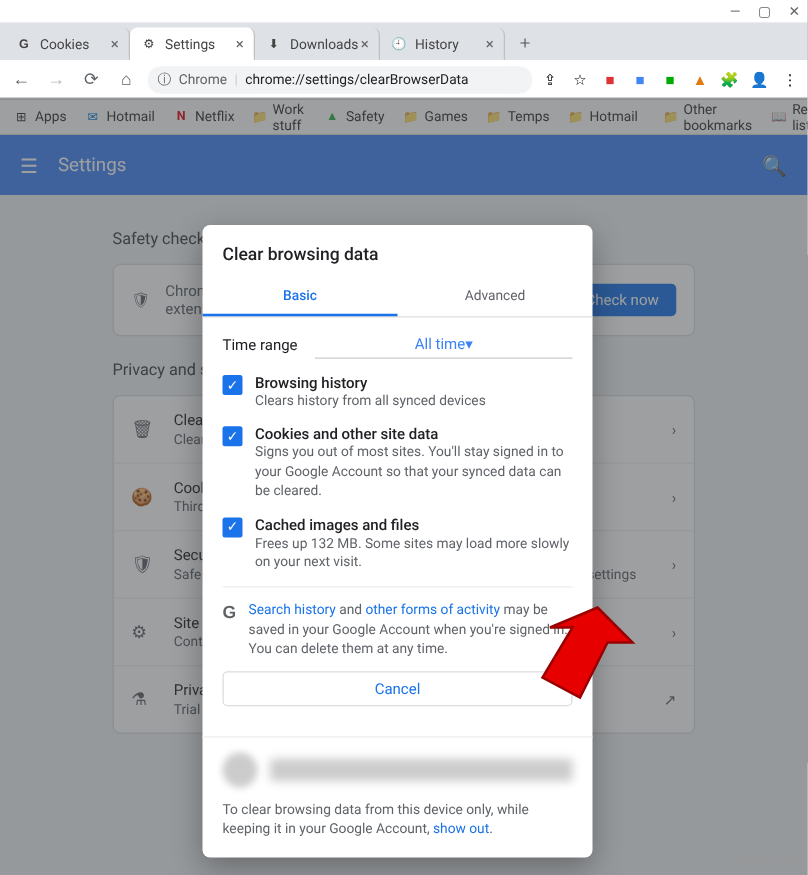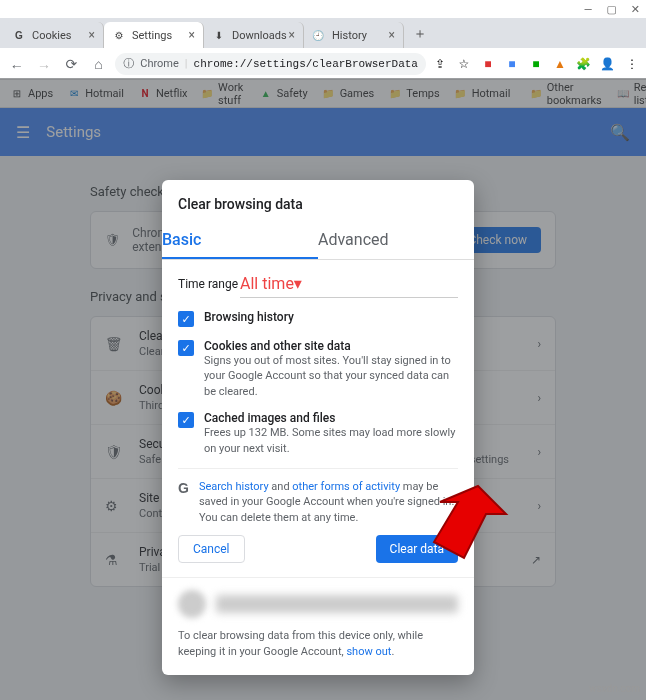--- a/index.html
+++ b/index.html
@@ -14,21 +14,21 @@
 .tab { height:26px; background:#dee1e6; display:flex; align-items:center; padding:0 8px; font-size:11px; color:#444; border-radius:6px 6px 0 0; min-width:100px; position:relative; border-right:1px solid #c0c0c0;}
 .tab.active { background:#fff; }
 .tab .favicon { width:14px; height:14px; margin-right:6px; display:inline-flex; align-items:center; justify-content:center; font-size:10px;}
 .tab .close { margin-left:auto; font-size:12px; color:#666;}
 .new-tab { width:24px; height:24px; margin:0 4px 2px; display:flex; align-items:center; justify-content:center; font-size:14px; color:#555;}
 
 
 .url-row { height:32px; background:#fff; display:flex; align-items:center; padding:0 6px; gap:6px; border-bottom:1px solid #ddd;}
 .nav-btn { width:22px; height:22px; display:flex; align-items:center; justify-content:center; color:#5f6368; font-size:14px;}
 .url-bar { flex:1; height:22px; background:#f1f3f4; border-radius:11px; display:flex; align-items:center; padding:0 8px; font-size:11px; color:#5f6368; gap:6px;}
-.url-bar .url-text { color:#202124;font-family:Liberation Mono, monospace; }
+.url-bar .url-text { color:#202124; }
 .ext-icons { display:flex; gap:8px; align-items:center;}
 .ext-icons span { width:16px; height:16px; font-size:12px; display:inline-flex; align-items:center; justify-content:center;}
 
 
 .bm-bar { height:28px; background:#fff; display:flex; align-items:center; padding:0 6px; gap:6px; border-bottom:1px solid #e0e0e0; font-size:11px; color:#333;}
 .bm { display:flex; align-items:center; gap:4px; padding:2px 4px;}
 .bm-icon { width:14px; height:14px; display:inline-flex; align-items:center; justify-content:center; font-size:10px;}
 .bm-spacer { flex:1; }
 
 
@@ -49,32 +49,32 @@
 .list-text .sub { color:#5f6368; font-size:11px; margin-top:2px;}
 .chev { margin-left:auto; color:#5f6368;}
 
 
 .overlay { position:absolute; top:78px; left:0; right:0; bottom:0; background:rgba(60,64,67,0.5);}
 
 
 .dialog { position:absolute; left:162px; top:180px; width:312px; background:#fff; border-radius:6px; box-shadow:0 8px 24px rgba(0,0,0,0.3); padding:16px; font-size:12px; color:#202124;}
 .dialog-title { font-size:14px; font-weight:500; margin-bottom:10px;}
 .dlg-tabs { display:flex; border-bottom:1px solid #ddd; margin:0 -16px 10px;}
-.dlg-tab { flex:1; text-align:left; padding:8px 0; font-size:16px; color:#5f6368;}
+.dlg-tab { flex:1; text-align:center; padding:8px 0; font-size:11px; color:#5f6368;}
 .dlg-tab.active { color:#1a73e8; border-bottom:2px solid #1a73e8; font-weight:500;}
-.time-row { display:flex; align-items:center; gap:2px; margin-bottom:12px; font-size:12px;}
-.time-select { flex:1; border:none; border-bottom:1px solid #ccc; padding:4px 0; font-size:16px; color:#ef4444; display:flex; justify-content:flex-start; align-items:center;}
+.time-row { display:flex; align-items:center; gap:14px; margin-bottom:12px; font-size:12px;}
+.time-select { flex:1; border:none; border-bottom:1px solid #ccc; padding:4px 0; font-size:12px; color:#3b82f6; display:flex; justify-content:center; align-items:center;}
 .chk-row { display:flex; gap:10px; margin-bottom:12px;}
 .chk { width:16px; height:16px; background:#1a73e8; border-radius:2px; display:flex; align-items:center; justify-content:center; color:#fff; font-size:11px; flex-shrink:0; margin-top:1px;}
 .chk-text b { font-weight:500; display:block; color:#202124;}
 .chk-text span { color:#5f6368; font-size:11px; line-height:1.4;}
 .info-row { display:flex; gap:10px; border-top:1px solid #eee; padding-top:10px; margin-bottom:10px; font-size:11px; color:#5f6368; line-height:1.4;}
 .info-row a { color:#1a73e8; text-decoration:none;margin-top:24px;}
 .g-logo { font-family:"Product Sans",Arial; font-weight:bold; font-size:14px; }
-.dlg-btns { display:flex; justify-content:space-between; gap:8px; margin:6px 0 14px;}
+.dlg-btns { display:flex; justify-content:flex-start; gap:8px; margin:6px 0 24px;flex-direction:column;}
 .btn-cancel { background:#fff; color:#1a73e8; border:1px solid #dadce0; padding:6px 14px; border-radius:4px; font-size:12px;}
 .btn-clear { background:#1a73e8; color:#fff; border:none; padding:6px 14px; border-radius:4px; font-size:12px;}
 .dlg-divider { border-top:1px solid #eee; margin:4px -16px 12px;}
 .blur-row { display:flex; align-items:center; gap:10px; margin-bottom:10px;}
 .blur-avatar { width:28px; height:28px; border-radius:50%; background:#ccc; filter:blur(3px);}
 .blur-text { flex:1; height:18px; background:#ccc; border-radius:3px; filter:blur(4px);}
 .signout-text { font-size:11px; color:#5f6368; line-height:1.4;}
 .signout-text a { color:#1a73e8; text-decoration:none;}
 
 
@@ -255,39 +255,38 @@
   </div>
   <div class="time-row">
     <span>Time range</span>
     <div class="time-select">
       <span>All time</span>
       <span>▾</span>
     </div>
   </div>
   <div class="chk-row">
     <div class="chk">✓</div>
-    <div class="chk-text"><b>Browsing history</b></div>
+    <div class="chk-text"><b>Browsing history</b><span>Clears history from all synced devices</span></div>
   </div>
   <div class="chk-row">
     <div class="chk">✓</div>
     <div class="chk-text"><b>Cookies and other site data</b><span>Signs you out of most sites. You'll stay signed in to your Google Account so that your synced data can be cleared.</span></div>
   </div>
   <div class="chk-row">
     <div class="chk">✓</div>
     <div class="chk-text"><b>Cached images and files</b><span>Frees up 132 MB. Some sites may load more slowly on your next visit.</span></div>
   </div>
   <div class="info-row">
     <span class="g-logo">G</span>
     <div>
       <a>Search history</a><span> and </span><a>other forms of activity</a><span> may be saved in your Google Account when you're signed in. You can delete them at any time.</span>
     </div>
   </div>
   <div class="dlg-btns">
     <button class="btn-cancel">Cancel</button>
-    <button class="btn-clear">Clear data</button>
   </div>
   <div class="dlg-divider"></div>
   <div class="blur-row">
     <div class="blur-avatar"></div>
     <div class="blur-text"></div>
   </div>
   <div class="signout-text">
     <span>To clear browsing data from this device only, while keeping it in your Google Account, </span><a>show out</a><span>.</span>
   </div>
 </div>

